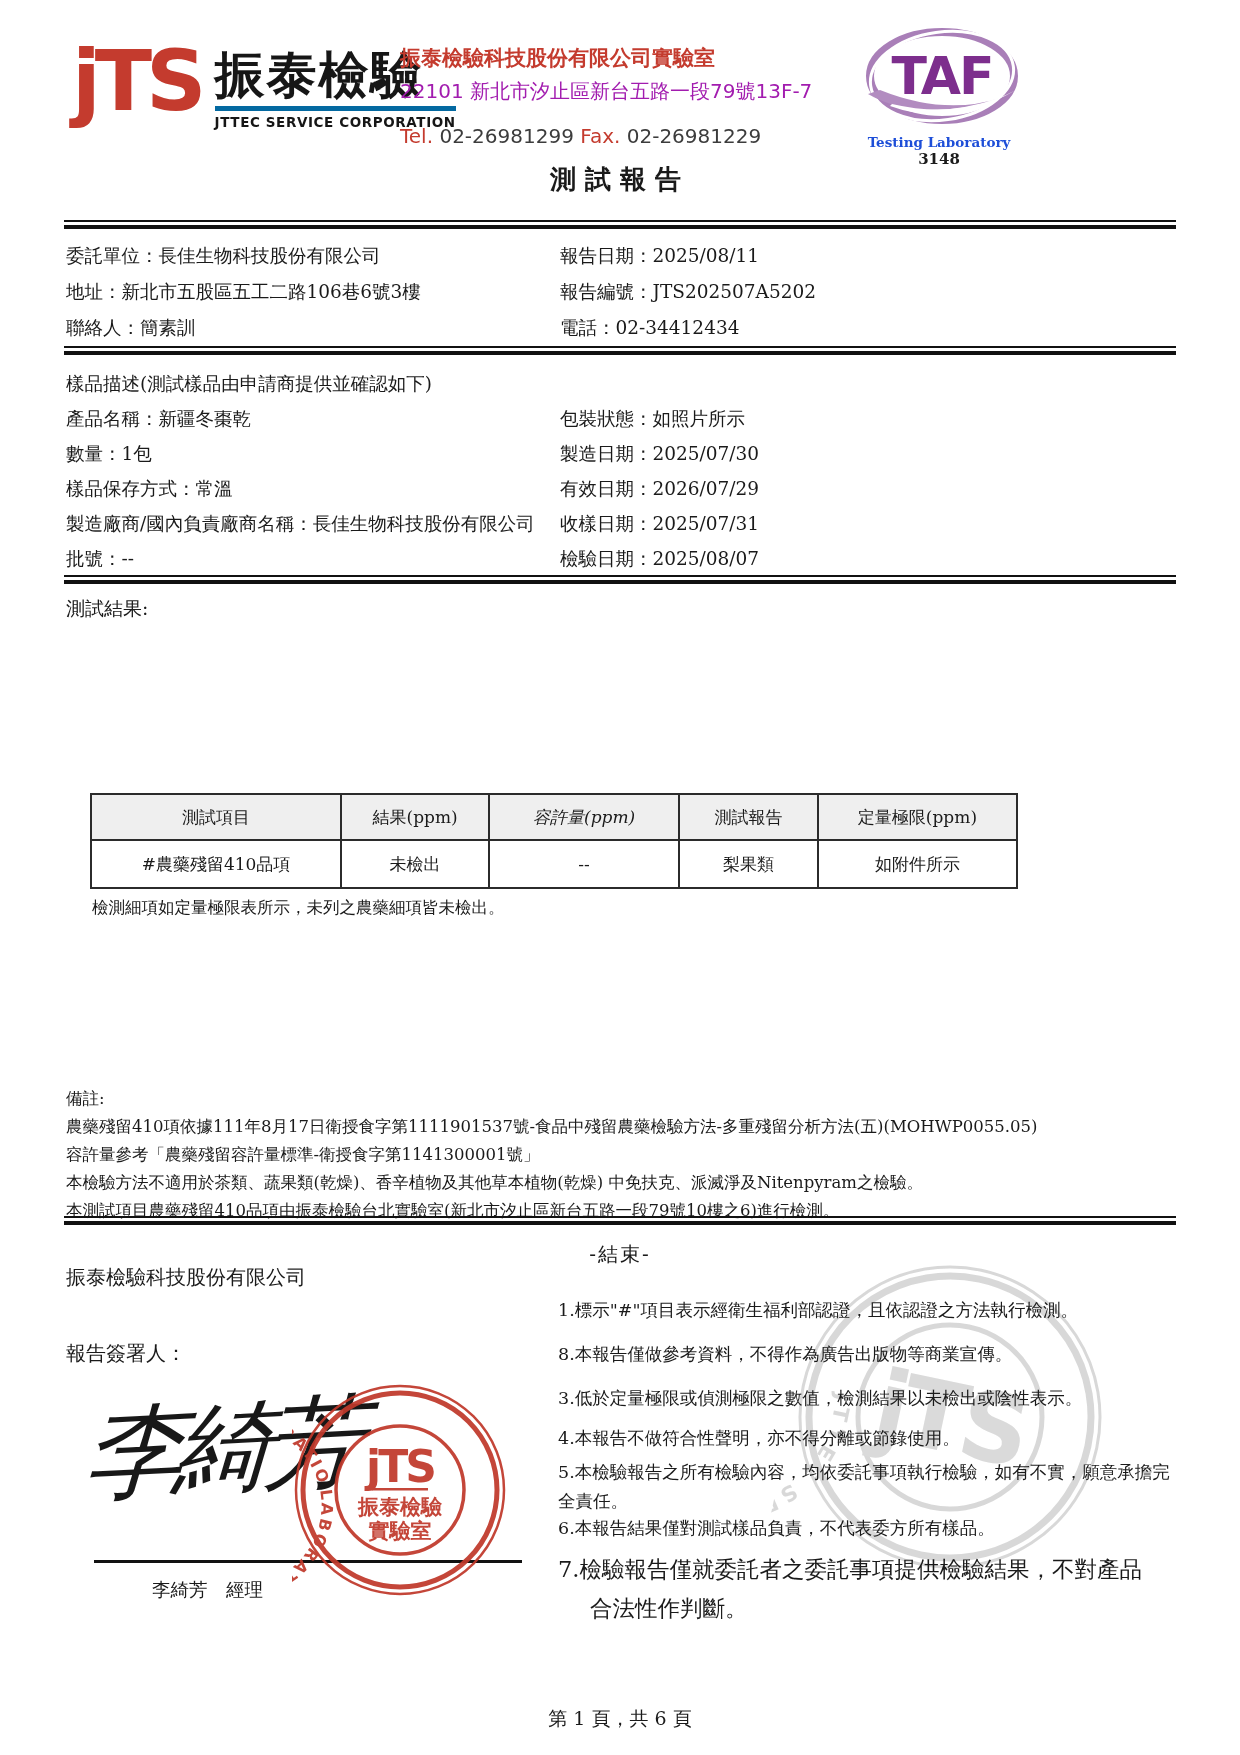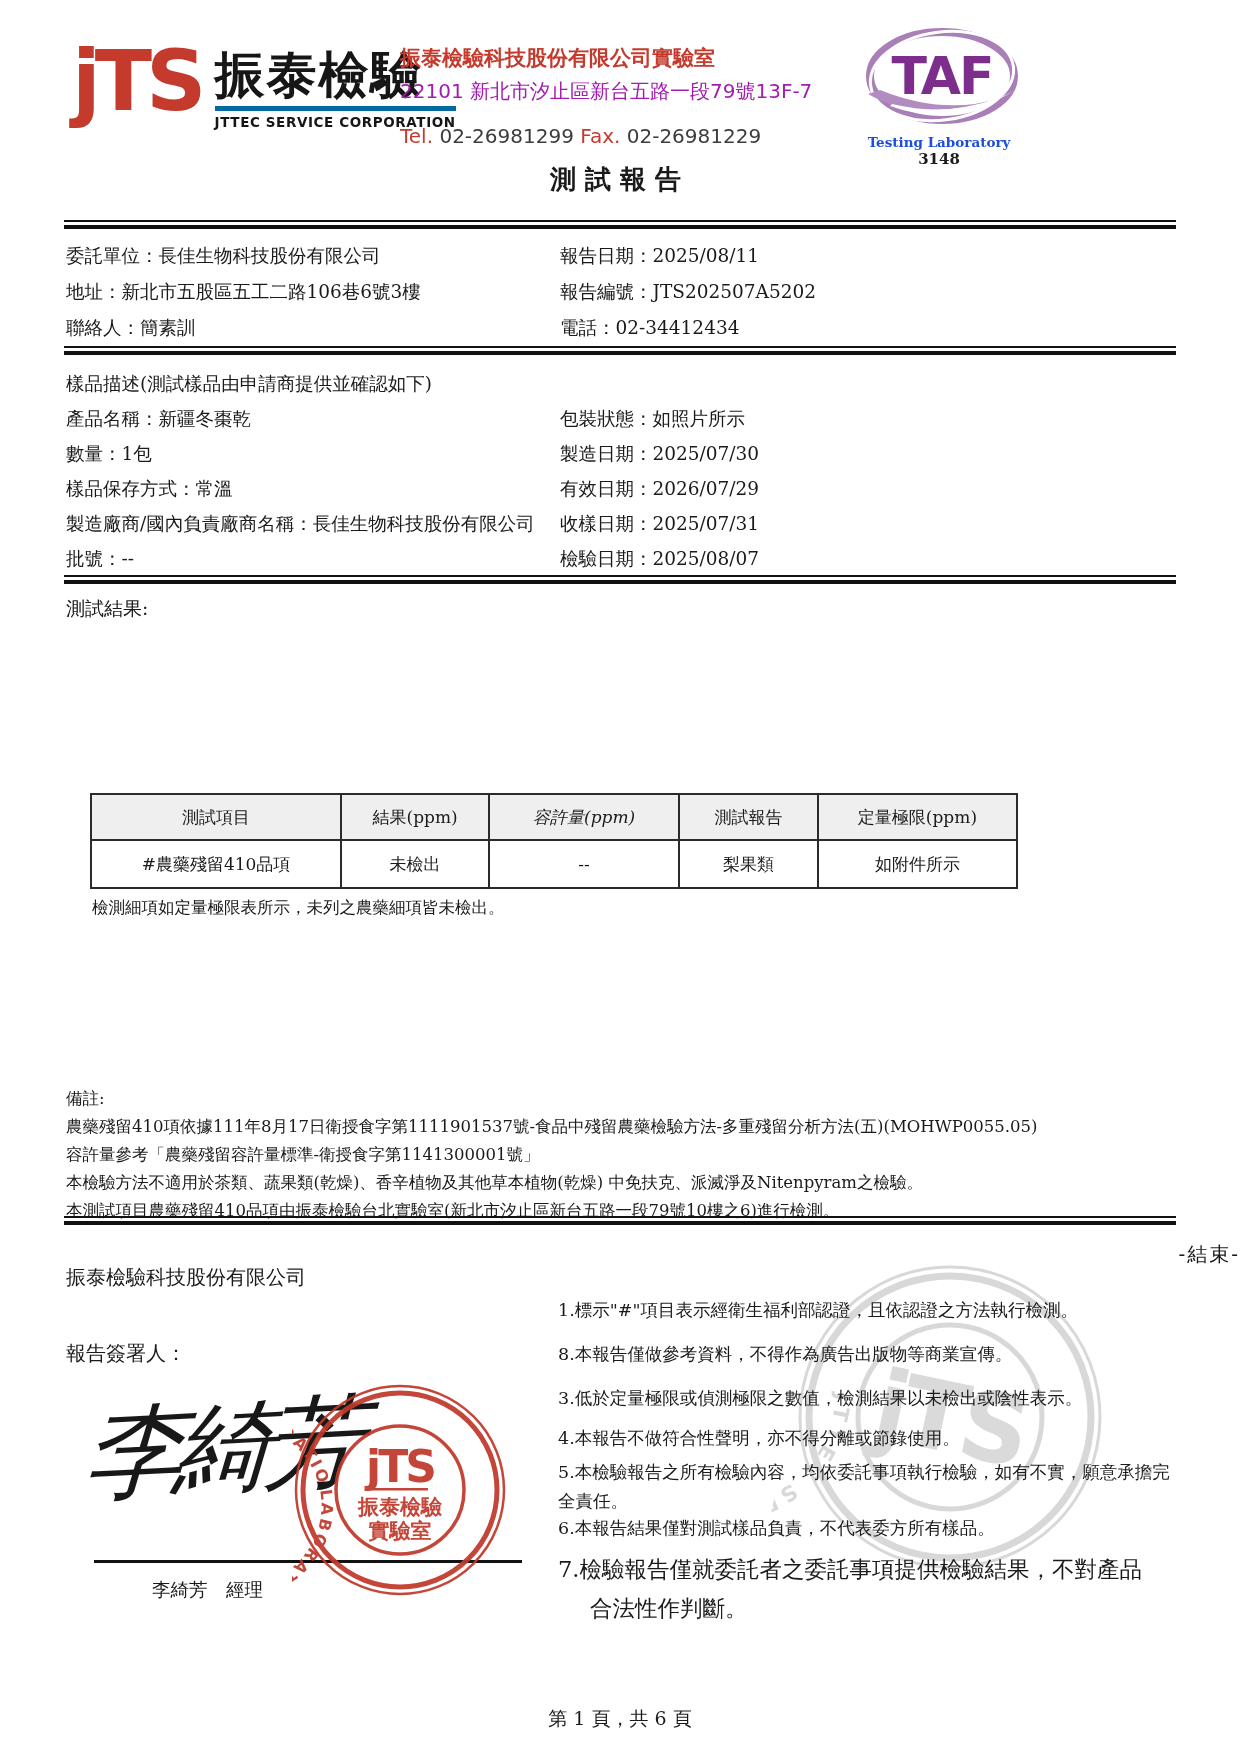--- a/index.html
+++ b/index.html
@@ -49,21 +49,21 @@
     border-collapse:collapse; font-size:17px; }
   table.results th, table.results td {
     border:2px solid #2b2b2b; text-align:center; font-weight:normal; padding:8px; }
   table.results th { height:46px; background:#efefef; }
   table.results td { height:48px; background:#ffffff; }
   .col1{width:27%;} .col2{width:16%;} .col3{width:20.5%;font-style:italic;} .col4{width:15%;} .col5{width:21.5%;}
   .table-footnote { position:absolute; left:92px; top:897px; font-size:16.5px; }
   
   .remark { position:absolute; left:66px; font-size:16.5px; white-space:nowrap; }
   
-  .end-marker { position:absolute; top:1241px; left:0; width:100%; text-align:right;
+  .end-marker { position:absolute; top:1241px; left:0; width:100%; text-align:center;
     font-size:20px; letter-spacing:2px; }
   .company-left { position:absolute; left:66px; top:1264px; font-size:20px; }
   .signer-label { position:absolute; left:66px; top:1340px; font-size:20px; }
   .signature {
     position:absolute; left:84px; top:1398px; font-size:100px; line-height:1;
     font-style:italic; letter-spacing:-10px; color:#181818;
     transform:rotate(-3deg) skewX(-6deg); z-index:3;
   }
   .sig-line { position:absolute; left:94px; top:1560px; width:428px; height:3px; background:#111; z-index:2; }
   .sig-name { position:absolute; left:152px; top:1577px; font-size:18.5px; z-index:2; }

